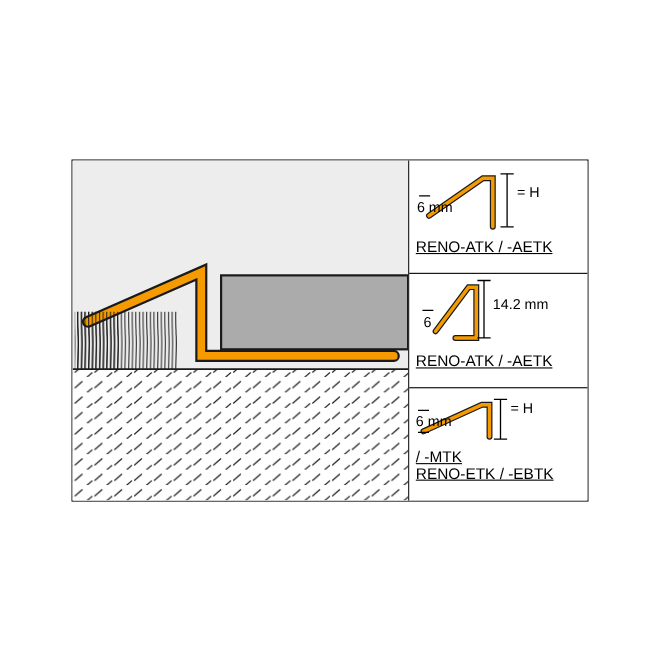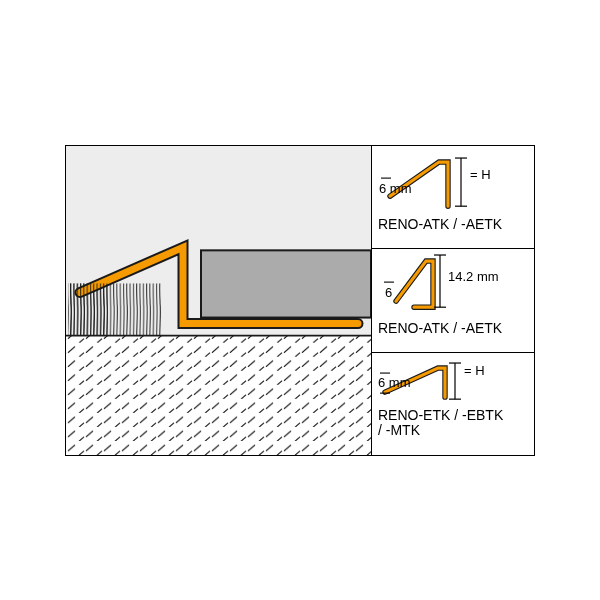--- a/index.html
+++ b/index.html
@@ -30,21 +30,21 @@
     flex:1;display:flex;flex-direction:column;background:var(--panel_bg);
     border-left:1px solid var(--line);min-width:0;
   }
   .panel{flex:1;position:relative;min-height:0;}
   .panel + .panel{border-top:1px solid var(--line);}
   .panel svg{position:absolute;left:0;top:0;width:100%;height:100%;}
   .dim{
     position:absolute;font-size:13px;line-height:14px;white-space:nowrap;
   }
   .caption{
-    position:absolute;left:6px;font-size:14px;line-height:15px;white-space:nowrap;
+    position:absolute;left:6px;font-size:14px;line-height:15px;white-space:nowrap;text-decoration:underline;
   }
 </style>
 </head>
 <body>
 
 <div>
   <div class="frame">
 
     <div class="diagram">
       <svg viewBox="0 0 305 308" preserveAspectRatio="none">
@@ -112,20 +112,20 @@
           <path d="M 13 39 L 66 15 L 73 15 L 73 44" fill="none" style="stroke:var(--orange)" stroke-width="3.2" stroke-linejoin="miter" stroke-linecap="round"></path>
           <line x1="8" y1="20" x2="18" y2="20" style="stroke:var(--line)" stroke-width="1.1"></line>
           <line x1="8" y1="40" x2="18" y2="40" style="stroke:var(--line)" stroke-width="1.1"></line>
           <line x1="83" y1="10" x2="83" y2="46" style="stroke:var(--line)" stroke-width="1.2"></line>
           <line x1="77" y1="10" x2="89" y2="10" style="stroke:var(--line)" stroke-width="1.2"></line>
           <line x1="77" y1="46" x2="89" y2="46" style="stroke:var(--line)" stroke-width="1.2"></line>
         </svg>
         <span class="dim" style="left:6px;top:23px">6 mm</span>
         <span class="dim" style="left:92px;top:11px">= H</span>
         <div class="caption" style="top:55px">
+          <div>/ -MTK</div>
           <div>RENO-ETK / -EBTK</div>
-          <div>/ -MTK</div>
         </div>
       </div>
 
     </div>
   </div>
 </div>
 
 </body></html>

